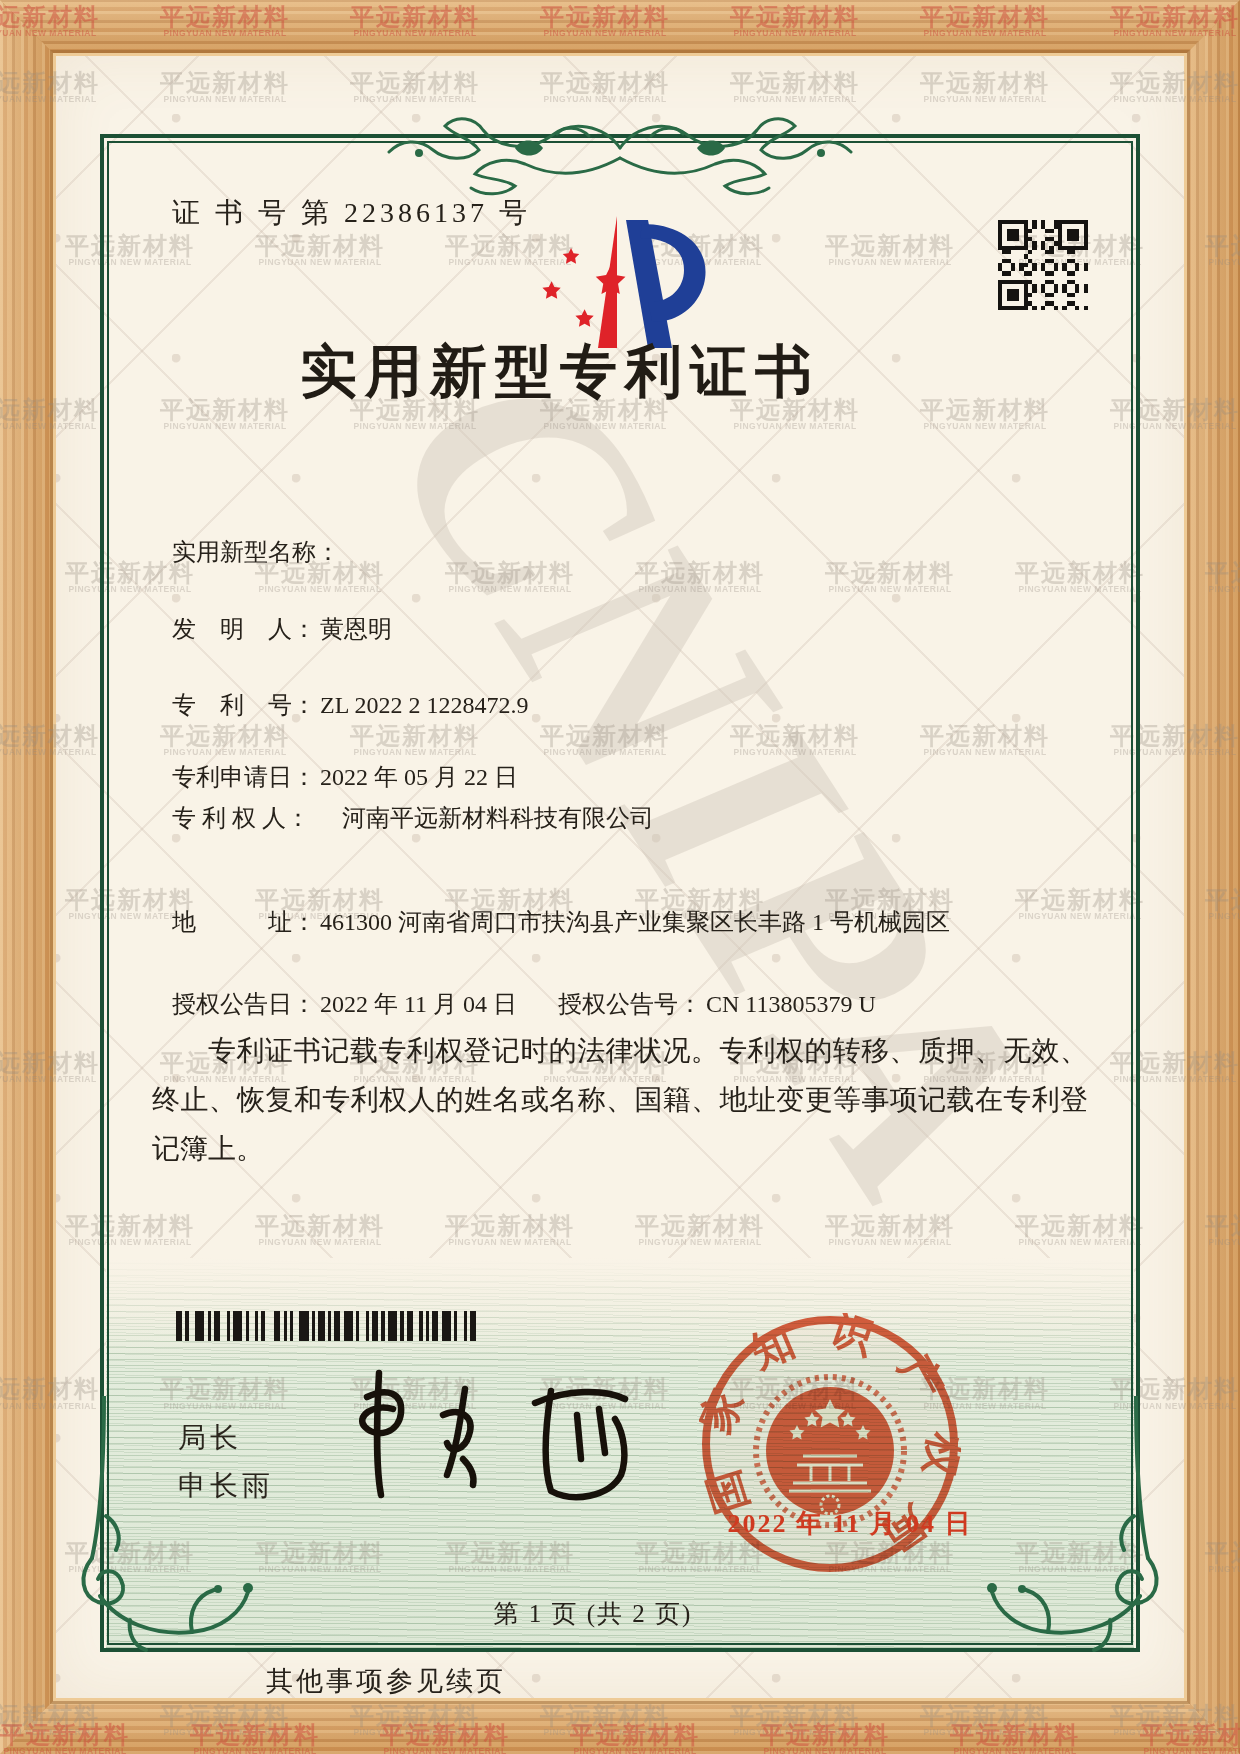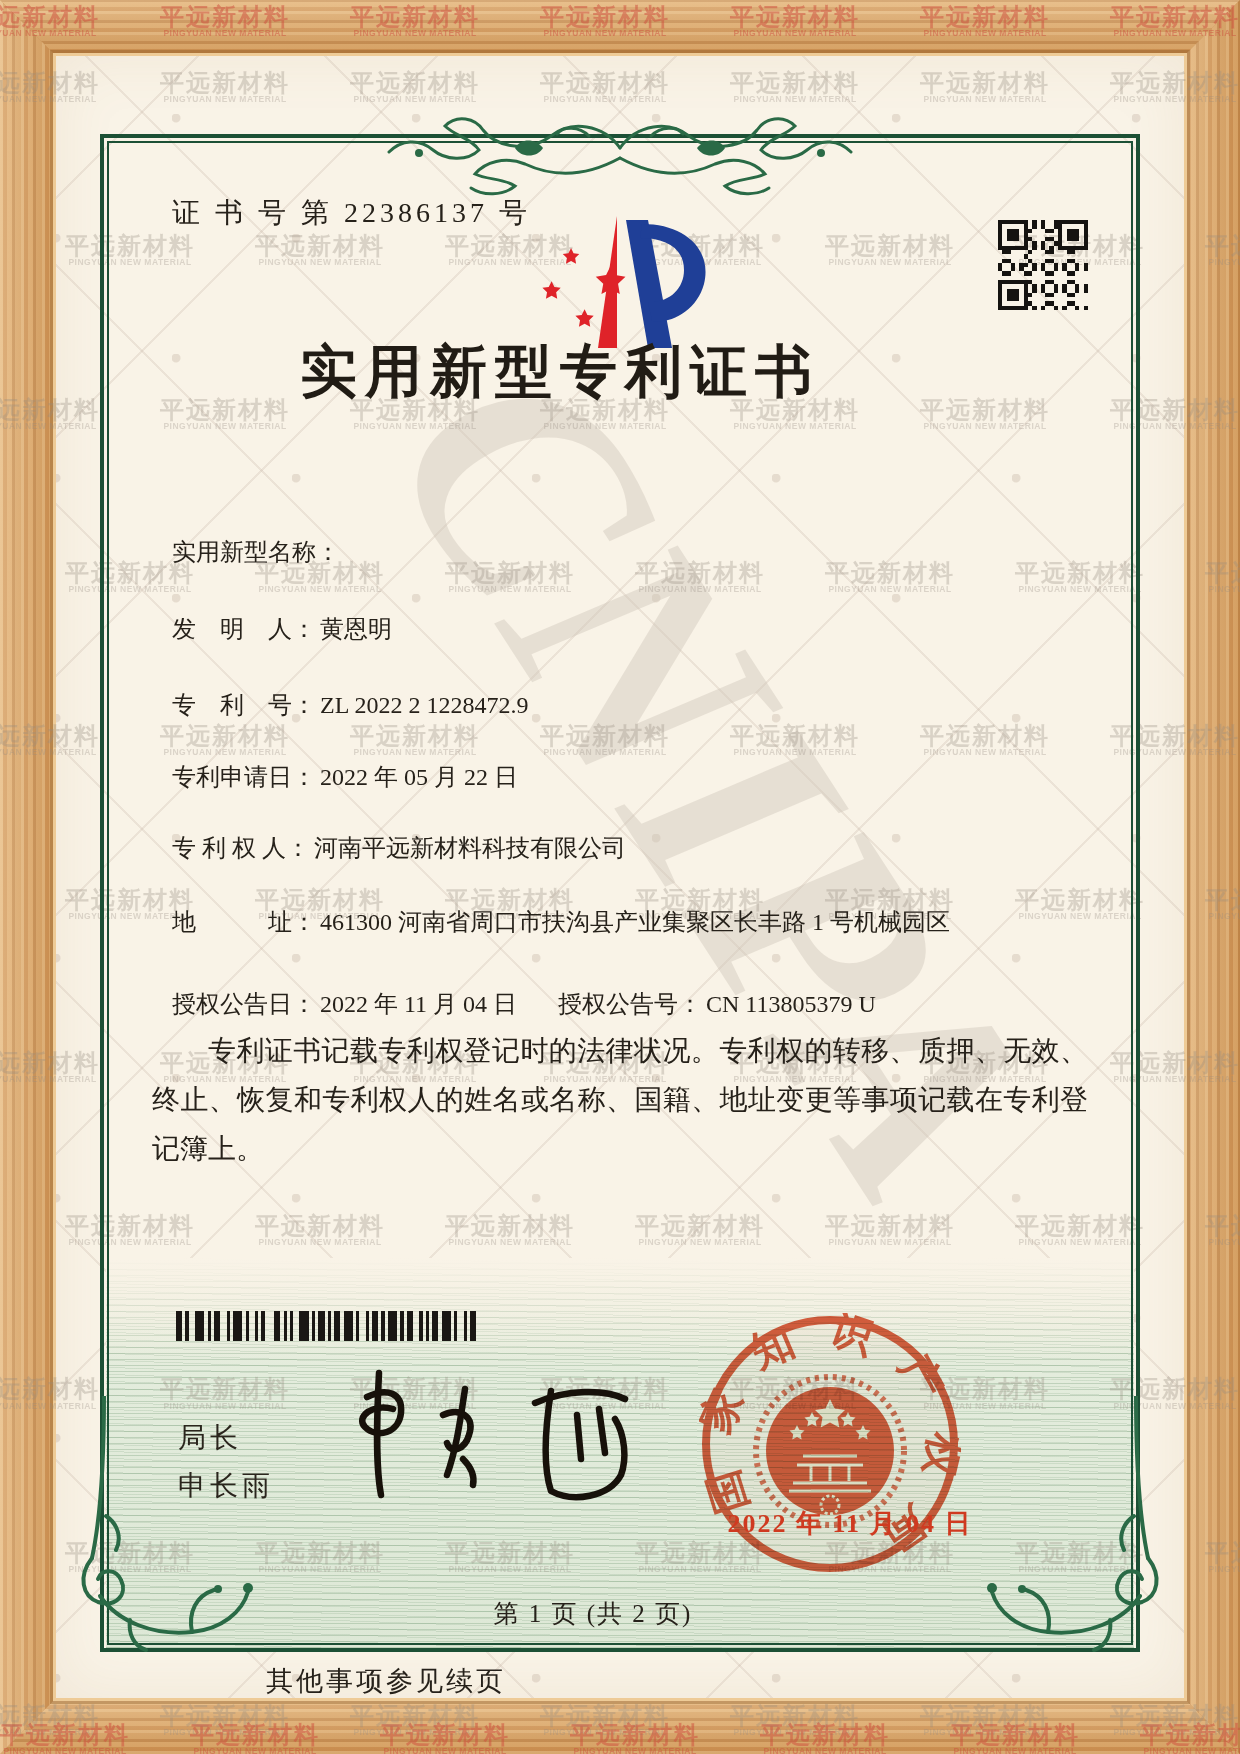--- a/index.html
+++ b/index.html
@@ -751,21 +751,21 @@
   <span class="val">黄恩明</span>
 </div>
 <div class="frow content" style="top:685px;">
   <span class="lab">专　利　号：</span>
   <span class="val">ZL 2022 2 1228472.9</span>
 </div>
 <div class="frow content" style="top:757px;">
   <span class="lab">专利申请日：</span>
   <span class="val">2022 年 05 月 22 日</span>
 </div>
-<div class="frow content" style="top:828px;">
+<div class="frow content" style="top:798px;gap:28px;">
   <span class="lab">专 利 权 人：</span>
   <span class="val">河南平远新材料科技有限公司</span>
 </div>
 <div class="frow addr content" style="top:902px;">
   <span class="lab">地　　　址：</span>
   <span class="val">461300 河南省周口市扶沟县产业集聚区长丰路 1 号机械园区</span>
 </div>
 <div class="frow grant content" style="top:984px;">
   <span class="ga">
     <span class="lab">授权公告日：</span>

